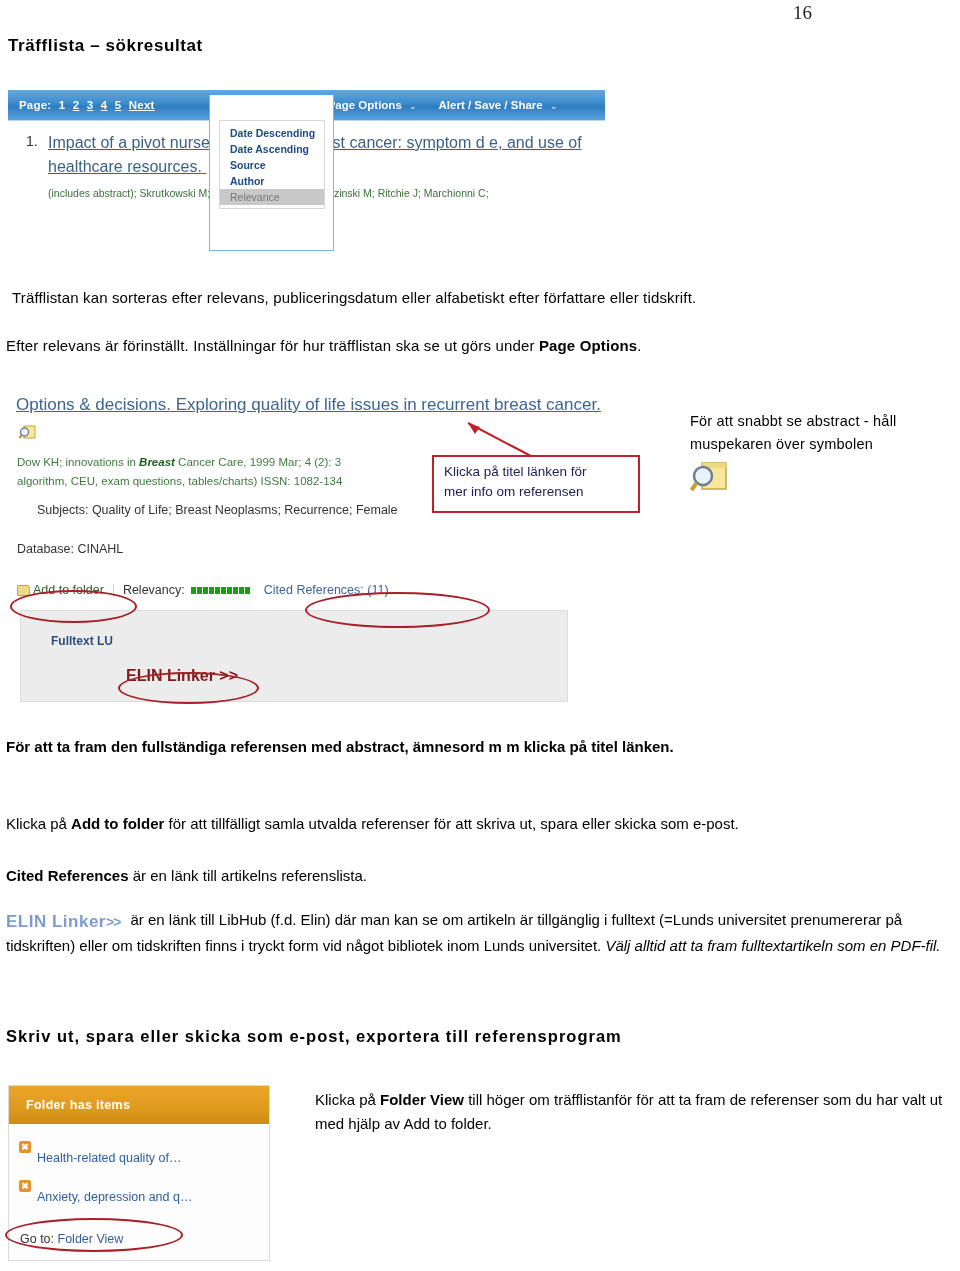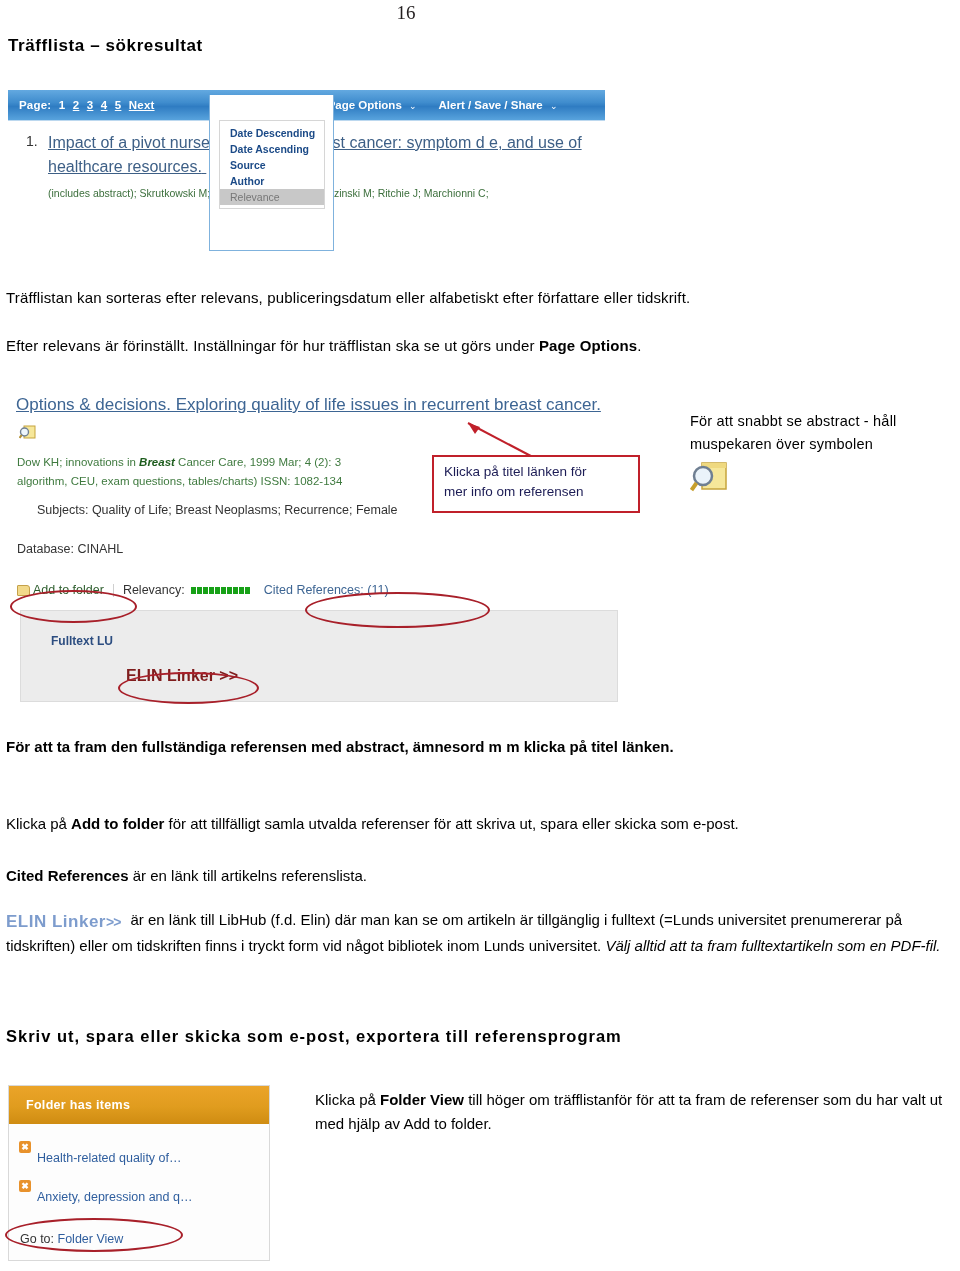--- a/index.html
+++ b/index.html
@@ -12,21 +12,21 @@
     position: relative;
     font-family: "Liberation Sans", sans-serif;
     color: #000;
     overflow: hidden;
   }
 
   
   .page-number {
     position: absolute;
     top: 2px; left: 0; right: 148px;
-    text-align: center;
+    text-align: right;
     font-family: "Liberation Serif", serif;
     font-size: 19px;
     color: #231f20;
   }
 
   
   .doc-title {
     position: absolute;
     top: 36px; left: 8px;
     font-size: 17px;
@@ -138,21 +138,21 @@
 
   
   .para {
     position: absolute;
     font-size: 15px;
     line-height: 24px;
     color: #000;
   }
   .para b { font-weight: bold; }
 
-  .p1 { top: 286px; left: 6px; width: 930px; letter-spacing:.15px;}
+  .p1 { top: 286px; left: 12px; width: 930px; letter-spacing:.15px;}
   .p2 { top: 334px; left: 6px; width: 940px; letter-spacing:.15px;}
 
   .side-note {
     position: absolute;
     top: 410px; left: 690px; width: 265px;
     font-size: 14.5px;
     line-height: 23px;
     color: #000;
     letter-spacing: .2px;
   }
@@ -214,21 +214,21 @@
   .add-folder-lbl { color:#2f5f2f; }
   .vdiv { width:1px; height:13px; background:#cfcfcf; margin:0 9px; }
   .relevancy-lbl { color:#333; margin-right:6px;}
   .relev-bars { display:flex; gap:1px; }
   .relev-bars i { display:block; width:5px; height:7px; background:#17a117; }
   .cited-lnk { color:#3d6593; margin-left:14px; }
 
   .fulltext-box {
     position: absolute;
     left: 12px; top: 225px;
-    width: 598px; height: 92px;
+    width: 548px; height: 92px;
     background: #ececec;
     border: 1px solid #dcdcdc;
   }
   .fulltext-lbl {
     position:absolute; left:30px; top:23px;
     font-size:12px; font-weight:bold; color:#2c4d80;
   }
   .elin-lnk {
     position:absolute; left:105px; top:56px;
     font-size:16px; font-weight:bold; color:#7f1d1d;

